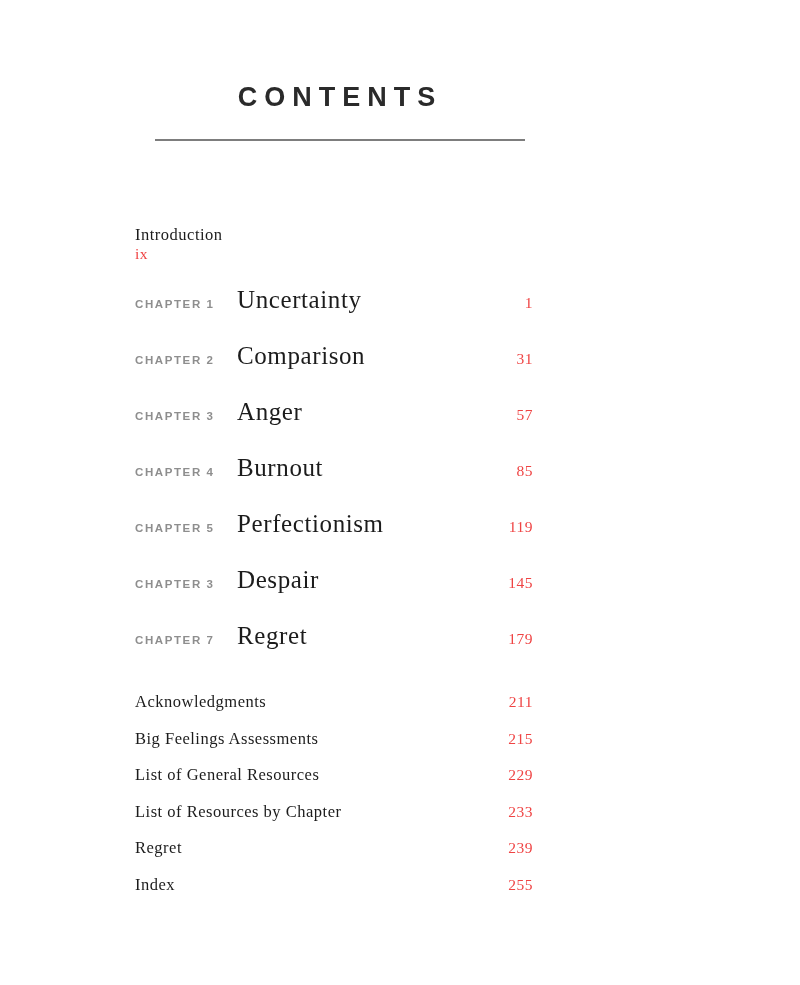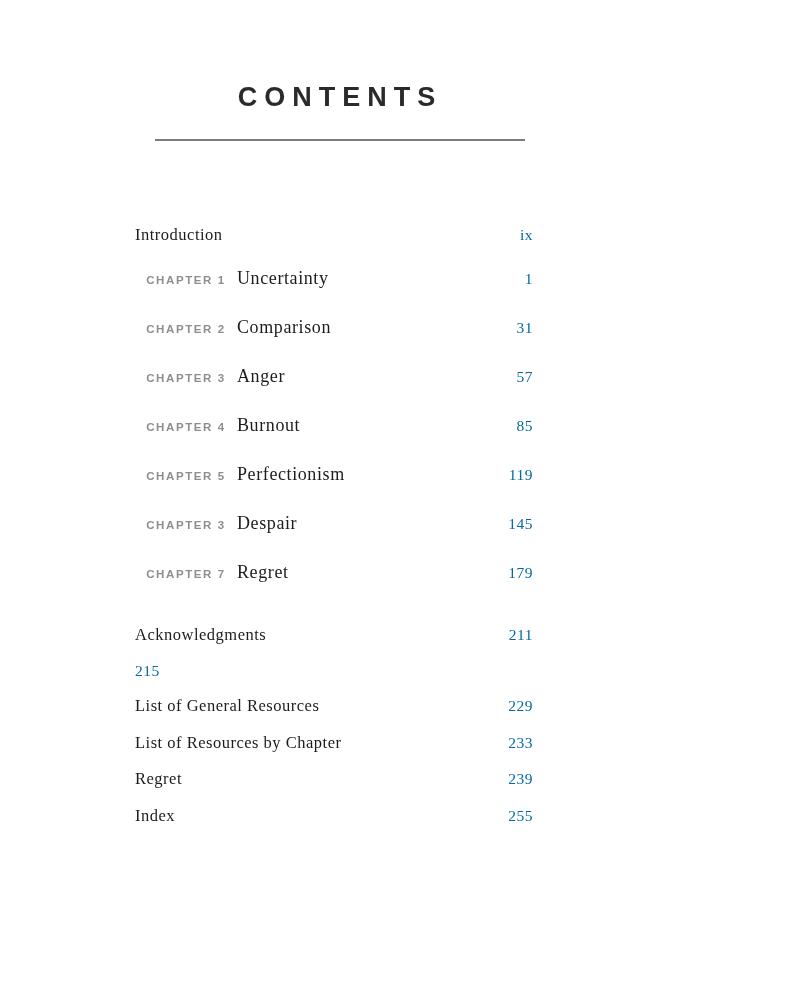--- a/index.html
+++ b/index.html
@@ -43,44 +43,44 @@
   .row .left {
     display: flex;
     align-items: baseline;
   }
   
   .front .row {
     margin-bottom: 28px;
   }
   .front .row.plain {
     margin-bottom: 23px;
+    flex-direction: column;
   }
   .chapter-label {
     font-family: "Liberation Sans", "DejaVu Sans", sans-serif;
     font-size: 11.5px;
     font-weight: 700;
     letter-spacing: 1.6px;
     color: #8e8e8e;
     width: 102px;
     flex: 0 0 102px;
-    text-align: center;
   }
   .entry-title {
-    font-size: 18px;
+    font-size: 25px;
     letter-spacing: 0.6px;
     color: #1c1c1c;
   }
   .row.plain .entry-title {
     font-size: 16.5px;
     letter-spacing: 0.5px;
   }
   .page-number {
     font-size: 15.5px;
     letter-spacing: 0.5px;
-    color: #0369a1;
+    color: #ef4444;
   }
   
   .back {
     margin-top: 42px;
   }
   .back .row {
     margin-bottom: 16.5px;
     gap: 18px;
   }
   .back .entry-title {
@@ -156,20 +156,23 @@
         </div>
       </div>
     <div class="back" id="back-list">
         <div class="row plain">
           <span class="left">
             <span class="entry-title">Acknowledgments</span>
           </span>
           <span class="page-number">211</span>
         </div>
         <div class="row plain">
+          <span class="left">
+            <span class="entry-title">Big Feelings Assessments</span>
+          </span>
           <span class="page-number">215</span>
         </div>
         <div class="row plain">
           <span class="left">
             <span class="entry-title">List of General Resources</span>
           </span>
           <span class="page-number">229</span>
         </div>
         <div class="row plain">
           <span class="left">

